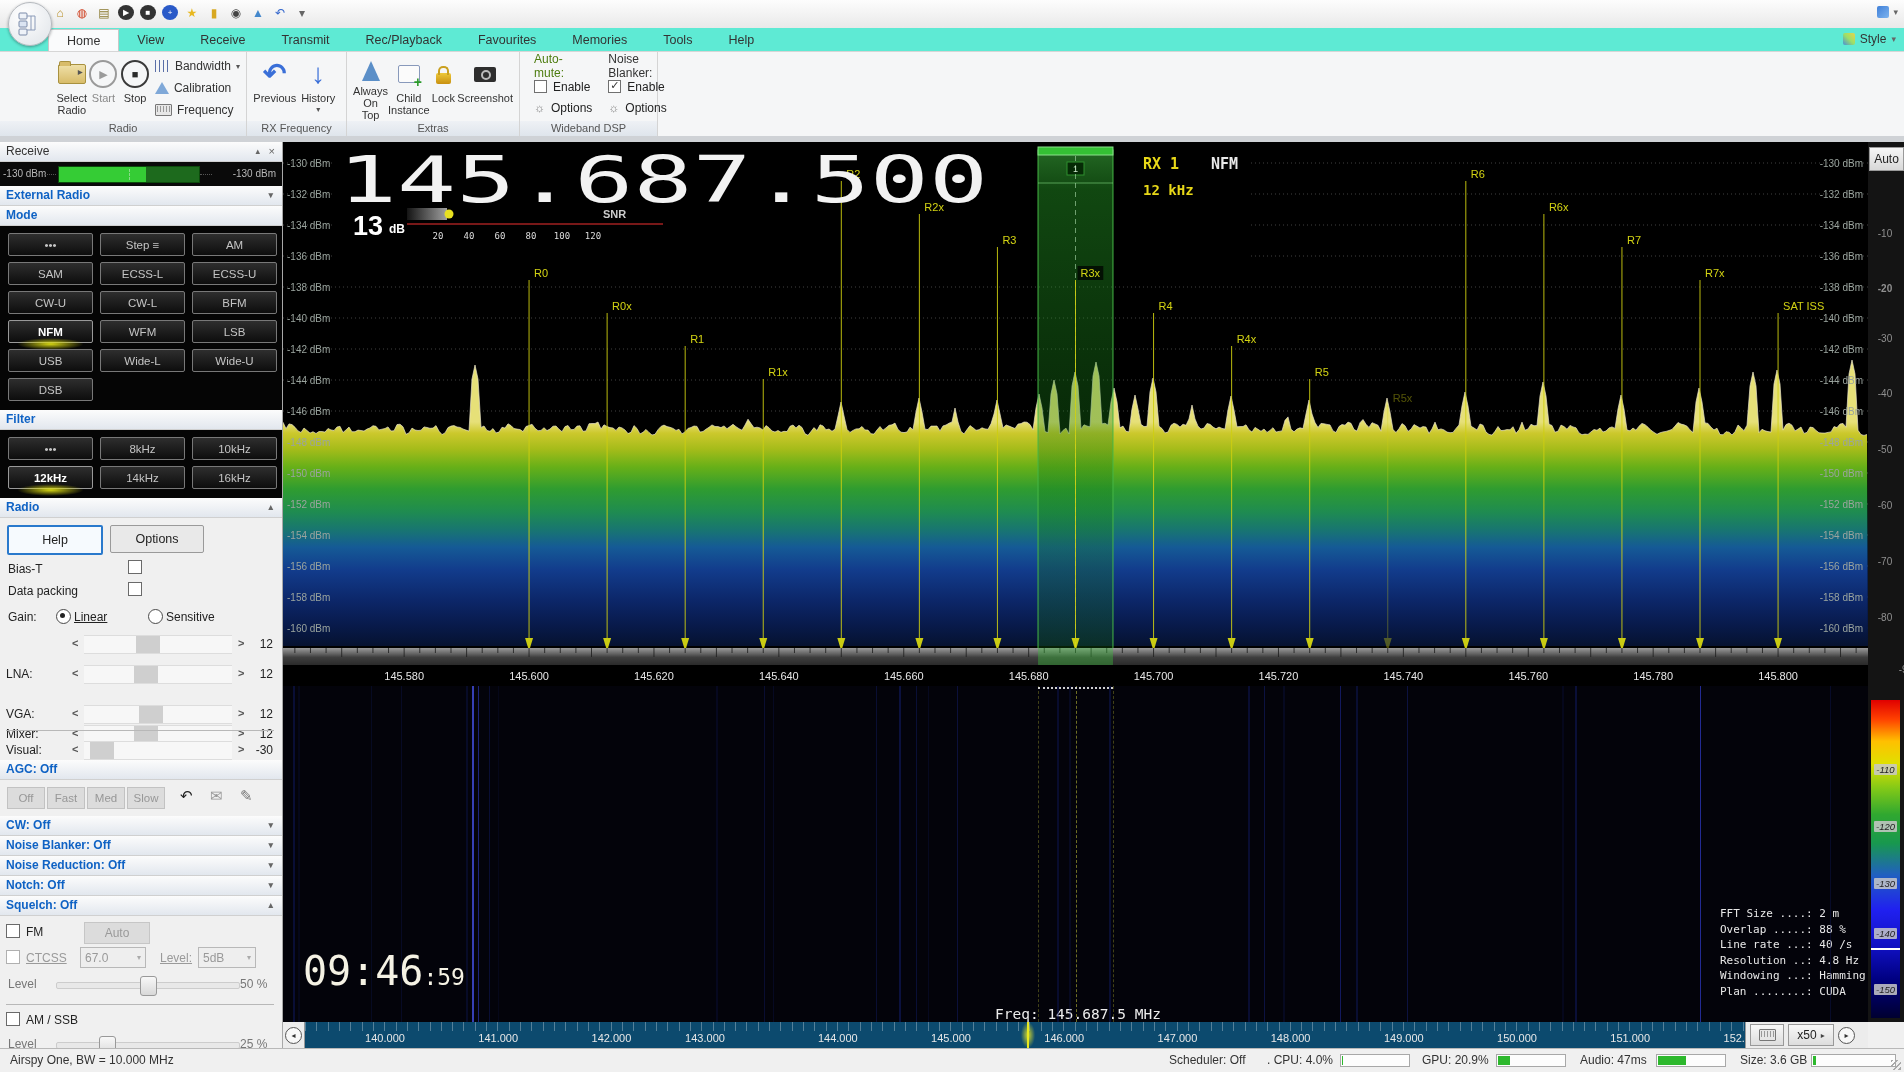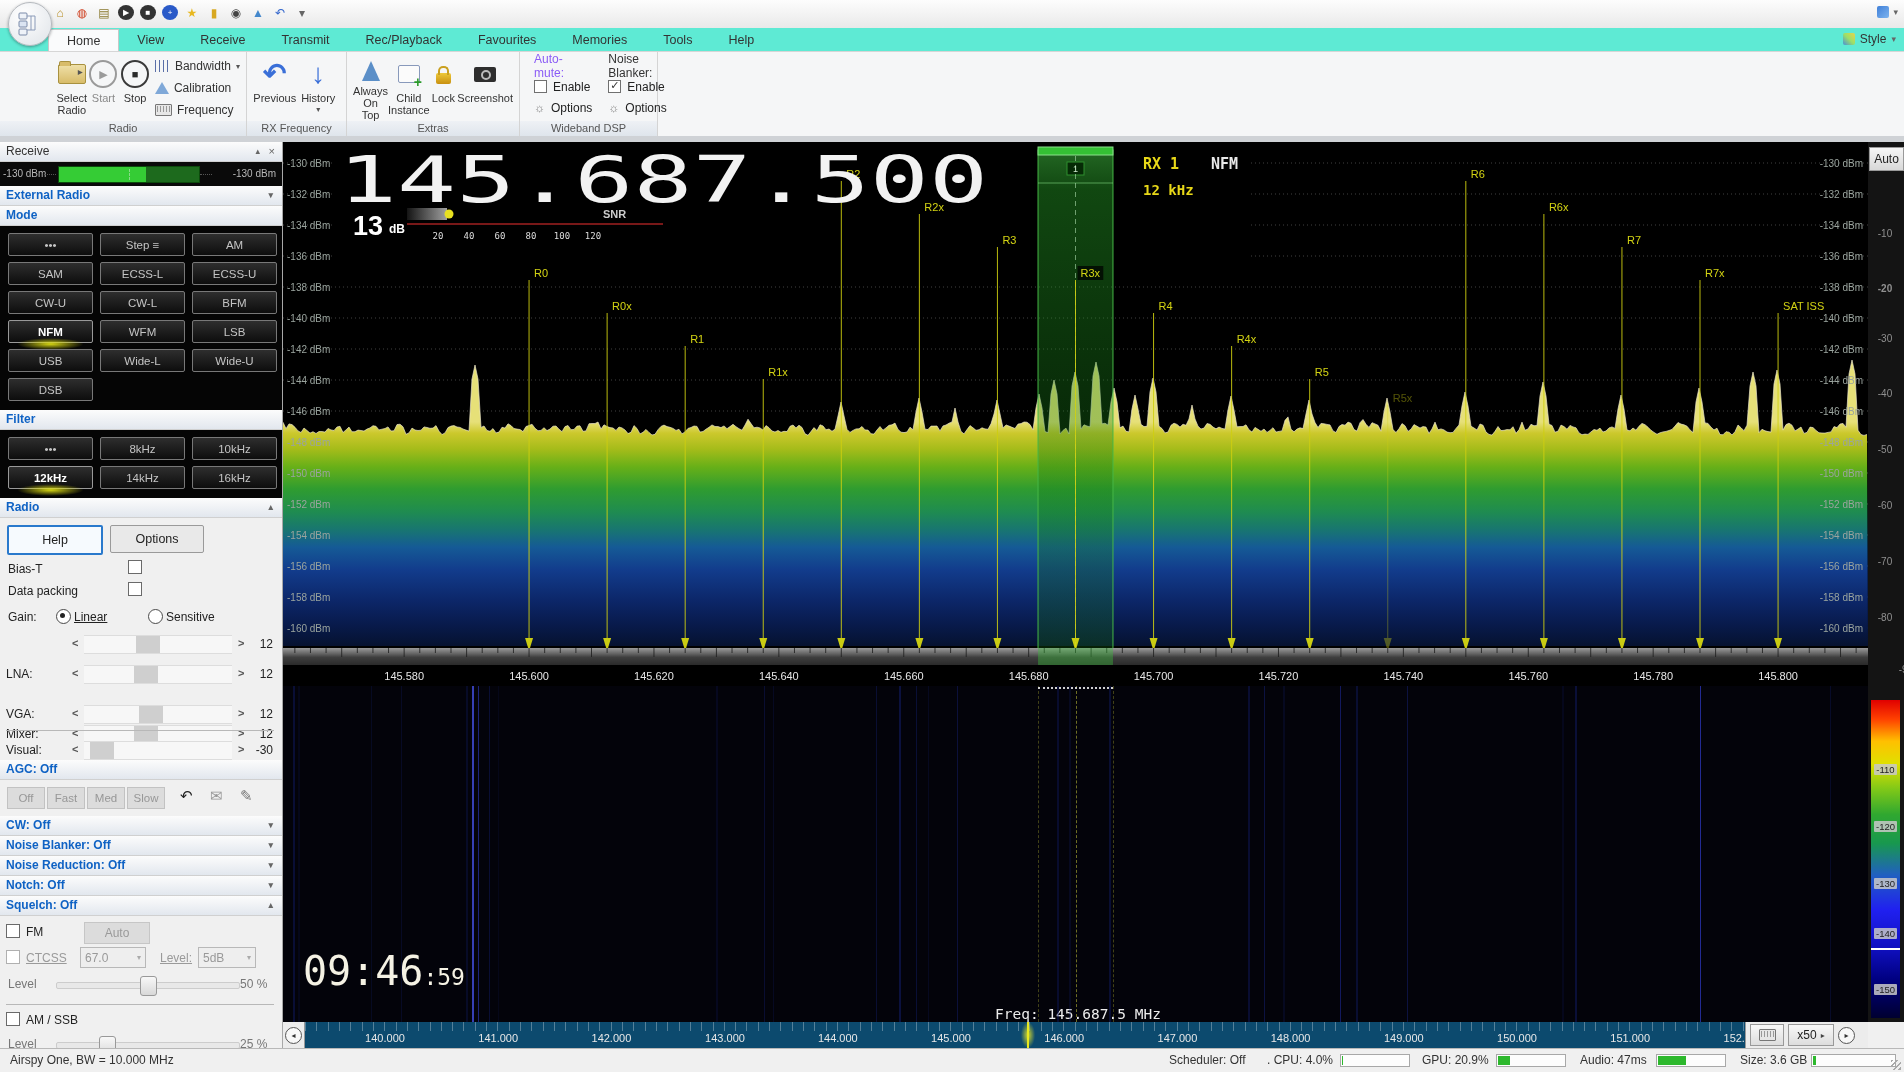--- a/index.html
+++ b/index.html
@@ -121,21 +121,21 @@
   .wf-freq{position:absolute;left:712px;top:266px;color:#ececec;font-family:"DejaVu Sans Mono",monospace;
     font-size:14.5px;line-height:25px;white-space:pre;}
   .wf-fft{position:absolute;left:1437px;top:220px;color:#e8e8e8;font-family:"DejaVu Sans Mono",monospace;
     font-size:11px;line-height:15.5px;white-space:pre;}
   
   .rightstrip{position:absolute;left:1868px;top:142px;width:36px;height:880px;background:#141414;}
   .auto-btn{position:absolute;left:1px;top:5px;width:33px;height:22px;background:linear-gradient(#f6f6f6,#d8d8d8);
     border:1px solid #999;font-size:12px;color:#222;display:flex;align-items:center;justify-content:center;}
   .rs-label{position:absolute;left:0;width:34px;text-align:center;font-size:10px;color:#909090;}
   .colorbar{position:absolute;left:3px;top:558px;width:29px;height:318px;
-    background:linear-gradient(#e00000 0%,#ff4000 6%,#ffc000 13%,#e0e000 20%,#80c818 28%,#30a830 36%,#18984e 45%,#2060c0 55%,#2020f0 66%,#1010c0 78%,#000080 88%,#000030 100%);}
+    background:linear-gradient(#e00000 0%,#ff4000 6%,#ffc000 13%,#e0e000 20%,#80c818 28%,#30a830 36%,#18984e 45%,#2060c0 55%,#2020f0 66%,#1010c0 78%,#000080 88%,#000030 100%);font-style:italic;}
   .cb-label{position:absolute;left:3px;width:23px;text-align:center;font-size:9.5px;color:#222;
     background:rgba(200,200,200,.85);border-radius:1px;}
   .cb-line{position:absolute;left:0;width:29px;border-top:2px solid #fff;}
   
   .navbar{position:absolute;left:283px;top:1022px;width:1585px;height:26px;background:#ececec;}
   .nav-ruler{position:absolute;left:22px;top:0;width:1492px;height:26px;background:#0c4a6e;overflow:hidden;}
   .nav-ticks{position:absolute;left:0;top:0;width:100%;height:9px;background:linear-gradient(#4a4a4a,#242424);
     background-image:repeating-linear-gradient(90deg,rgba(255,255,255,.30) 0 1px,transparent 1px 11.32px);}
   .nav-lab{position:absolute;top:10px;transform:translateX(-50%);font-size:11px;color:#e8e8e8;}
   .nav-marker{position:absolute;top:0;width:14px;height:26px;
@@ -299,21 +299,21 @@
           <span>Screenshot</span>
         </div>
       </div>
       <div class="rgroup-label">Extras</div>
     </div>
 
     <div class="rgroup" style="width:138px;">
       <div class="rgrow">
         <div class="dsp-col">
           <div class="dsp-row">
-              <span style="color:#8b5cf6;">Auto-mute:</span>
+              <span style="color:#4d7c0f;">Auto-mute:</span>
             </div>
           <div class="dsp-row">
             <span class="cb"></span>
             <span>Enable</span>
           </div>
           <div class="dsp-row">
             <span class="gear">☼</span>
             <span>Options</span>
           </div>
         </div>
@@ -849,20 +849,26 @@
   </div>
 
   <div class="waterfall" id="waterfall">
     <div class="wf-time">
       <span class="big">09:46</span><span class="small">:59</span>
     </div>
     <div class="wf-freq">
       <div>Freq: 145.687.5 MHz</div>
       
     </div>
+    <div class="wf-fft" id="fft-block">FFT Size ....: 2 m
+Overlap .....: 88 %
+Line rate ...: 40 /s
+Resolution ..: 4.8 Hz
+Windowing ...: Hamming
+Plan ........: CUDA</div>
   <div class="wf-line" style="left: 674px; width: 1px; background: rgb(20, 31, 110); opacity: 0.492949;"></div>
       <div class="wf-line" style="left: 183px; width: 2px; background: rgb(10, 16, 56); opacity: 0.641998;"></div>
       <div class="wf-line" style="left: 88px; width: 1px; background: rgb(10, 16, 56); opacity: 0.541959;"></div>
       <div class="wf-line" style="left: 786px; width: 2px; background: rgb(16, 26, 94); opacity: 0.276845;"></div>
       <div class="wf-line" style="left: 206px; width: 1px; background: rgb(16, 26, 94); opacity: 0.503294;"></div>
       <div class="wf-line" style="left: 1547px; width: 1px; background: rgb(16, 26, 94); opacity: 0.374737;"></div>
       <div class="wf-line" style="left: 215px; width: 1px; background: rgb(13, 20, 72); opacity: 0.254129;"></div>
       <div class="wf-line" style="left: 1292px; width: 2px; background: rgb(16, 26, 94); opacity: 0.553026;"></div>
       <div class="wf-line" style="left: 481px; width: 1px; background: rgb(20, 31, 110); opacity: 0.387901;"></div>
       <div class="wf-line" style="left: 1124px; width: 1px; background: rgb(20, 31, 110); opacity: 0.544243;"></div>
@@ -922,21 +928,21 @@
   <div class="navbar">
     <div class="nav-btn-left">
       <span class="ncirc">◂</span>
     </div>
     <div class="nav-ruler" id="nav-ruler">
       <div class="nav-ticks"></div>
       <div class="nav-marker" id="nav-marker" style="left: 715.976px;"></div>
     <div class="nav-lab" style="left: 80px;">140.000</div>
         <div class="nav-lab" style="left: 193.2px;">141.000</div>
         <div class="nav-lab" style="left: 306.4px;">142.000</div>
-        <div class="nav-lab" style="left: 420px;">143.000</div>
+        <div class="nav-lab" style="left: 400px;">143.000</div>
         <div class="nav-lab" style="left: 532.8px;">144.000</div>
         <div class="nav-lab" style="left: 646px;">145.000</div>
         <div class="nav-lab" style="left: 759.2px;">146.000</div>
         <div class="nav-lab" style="left: 872.4px;">147.000</div>
         <div class="nav-lab" style="left: 985.6px;">148.000</div>
         <div class="nav-lab" style="left: 1098.8px;">149.000</div>
         <div class="nav-lab" style="left: 1212px;">150.000</div>
         <div class="nav-lab" style="left: 1325.2px;">151.000</div>
         <div class="nav-lab" style="left: 1438.4px;">152.000</div>
       </div>

